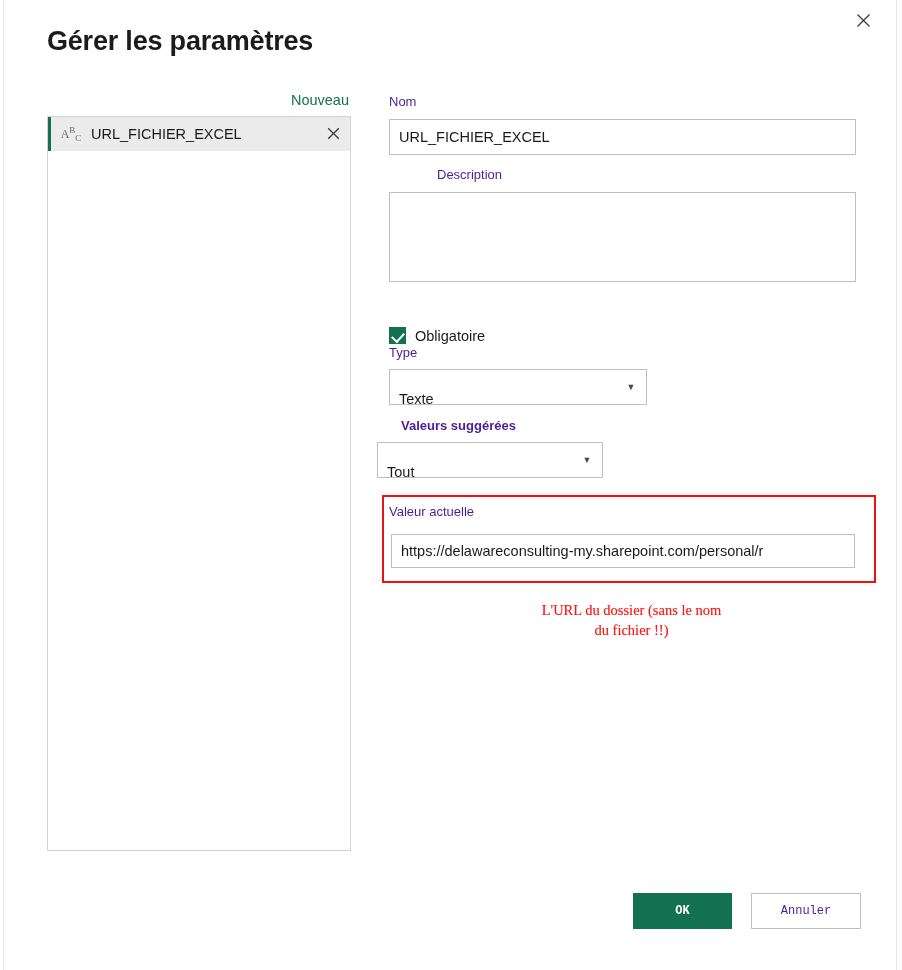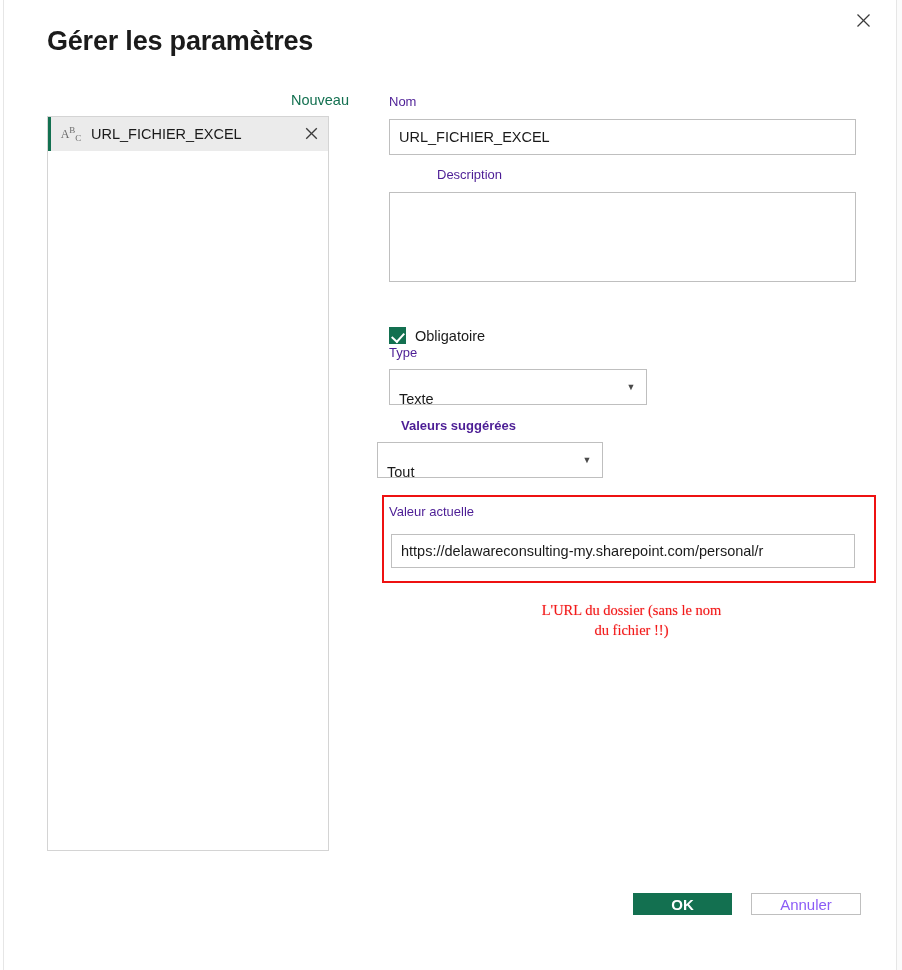--- a/index.html
+++ b/index.html
@@ -71,21 +71,21 @@
     font-size: 14.5px;
     color: #137050;
     cursor: pointer;
   }
 
   
   .param-list {
     position: absolute;
     left: 42px;
     top: 116px;
-    width: 282px;
+    width: 304px;
     height: 735px;
     border: 1px solid #d4d4d4;
     background: #ffffff;
     overflow: hidden;
   }
   .param-item {
     position: relative;
     height: 34px;
     display: flex;
     align-items: center;
@@ -228,41 +228,41 @@
     font-size: 14.5px;
     color: #f21a1a;
     line-height: 1.4;
     font-family: Liberation Serif, serif;
     text-shadow: 0 0 1px rgba(242,26,26,0.45);
   }
 
   
   .btn {
     position: absolute;
-    height: 22px;
-    font-family: Liberation Sans, sans-serif;
-    font-size: 15px;
+    height: 36px;
+    font-family: Liberation Mono, monospace;
+    font-size: 12px;
     cursor: pointer;
     border: 1px solid transparent;
   }
   #ok-btn {
     left: 628px;
     top: 893px;
     width: 99px;
     background: #137050;
     color: #ffffff;
     font-weight: 600;
     border-color: #137050;
   }
   #cancel-btn {
     left: 746px;
     top: 893px;
     width: 110px;
     background: #ffffff;
-    color: #8b5cf6;
+    color: #4c1d95;
     border-color: #bfbfbf;
   }
 </style>
 </head>
 <body>
 
 <div class="edge-left"></div>
 <div class="edge-right"></div>
 
 <div class="dialog">

